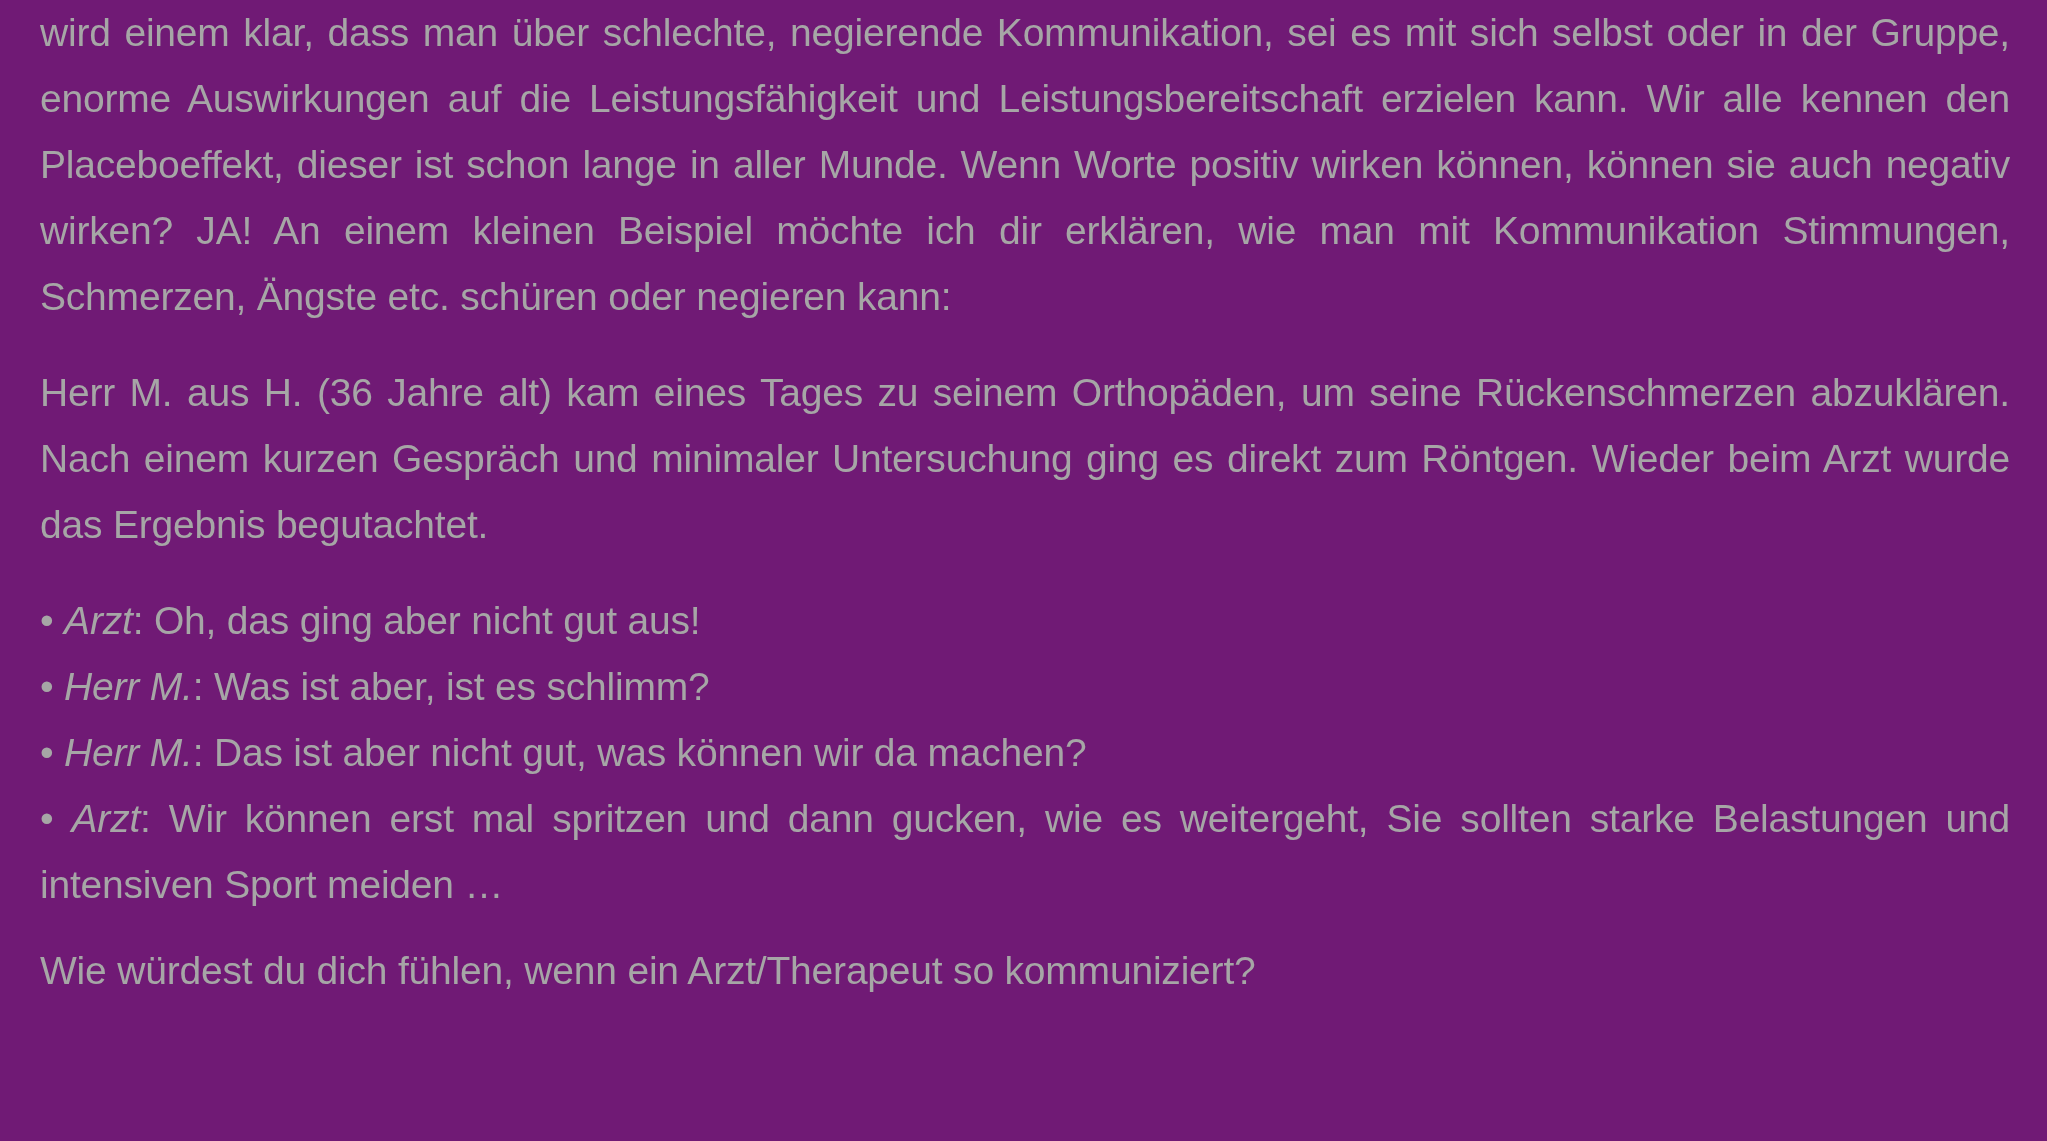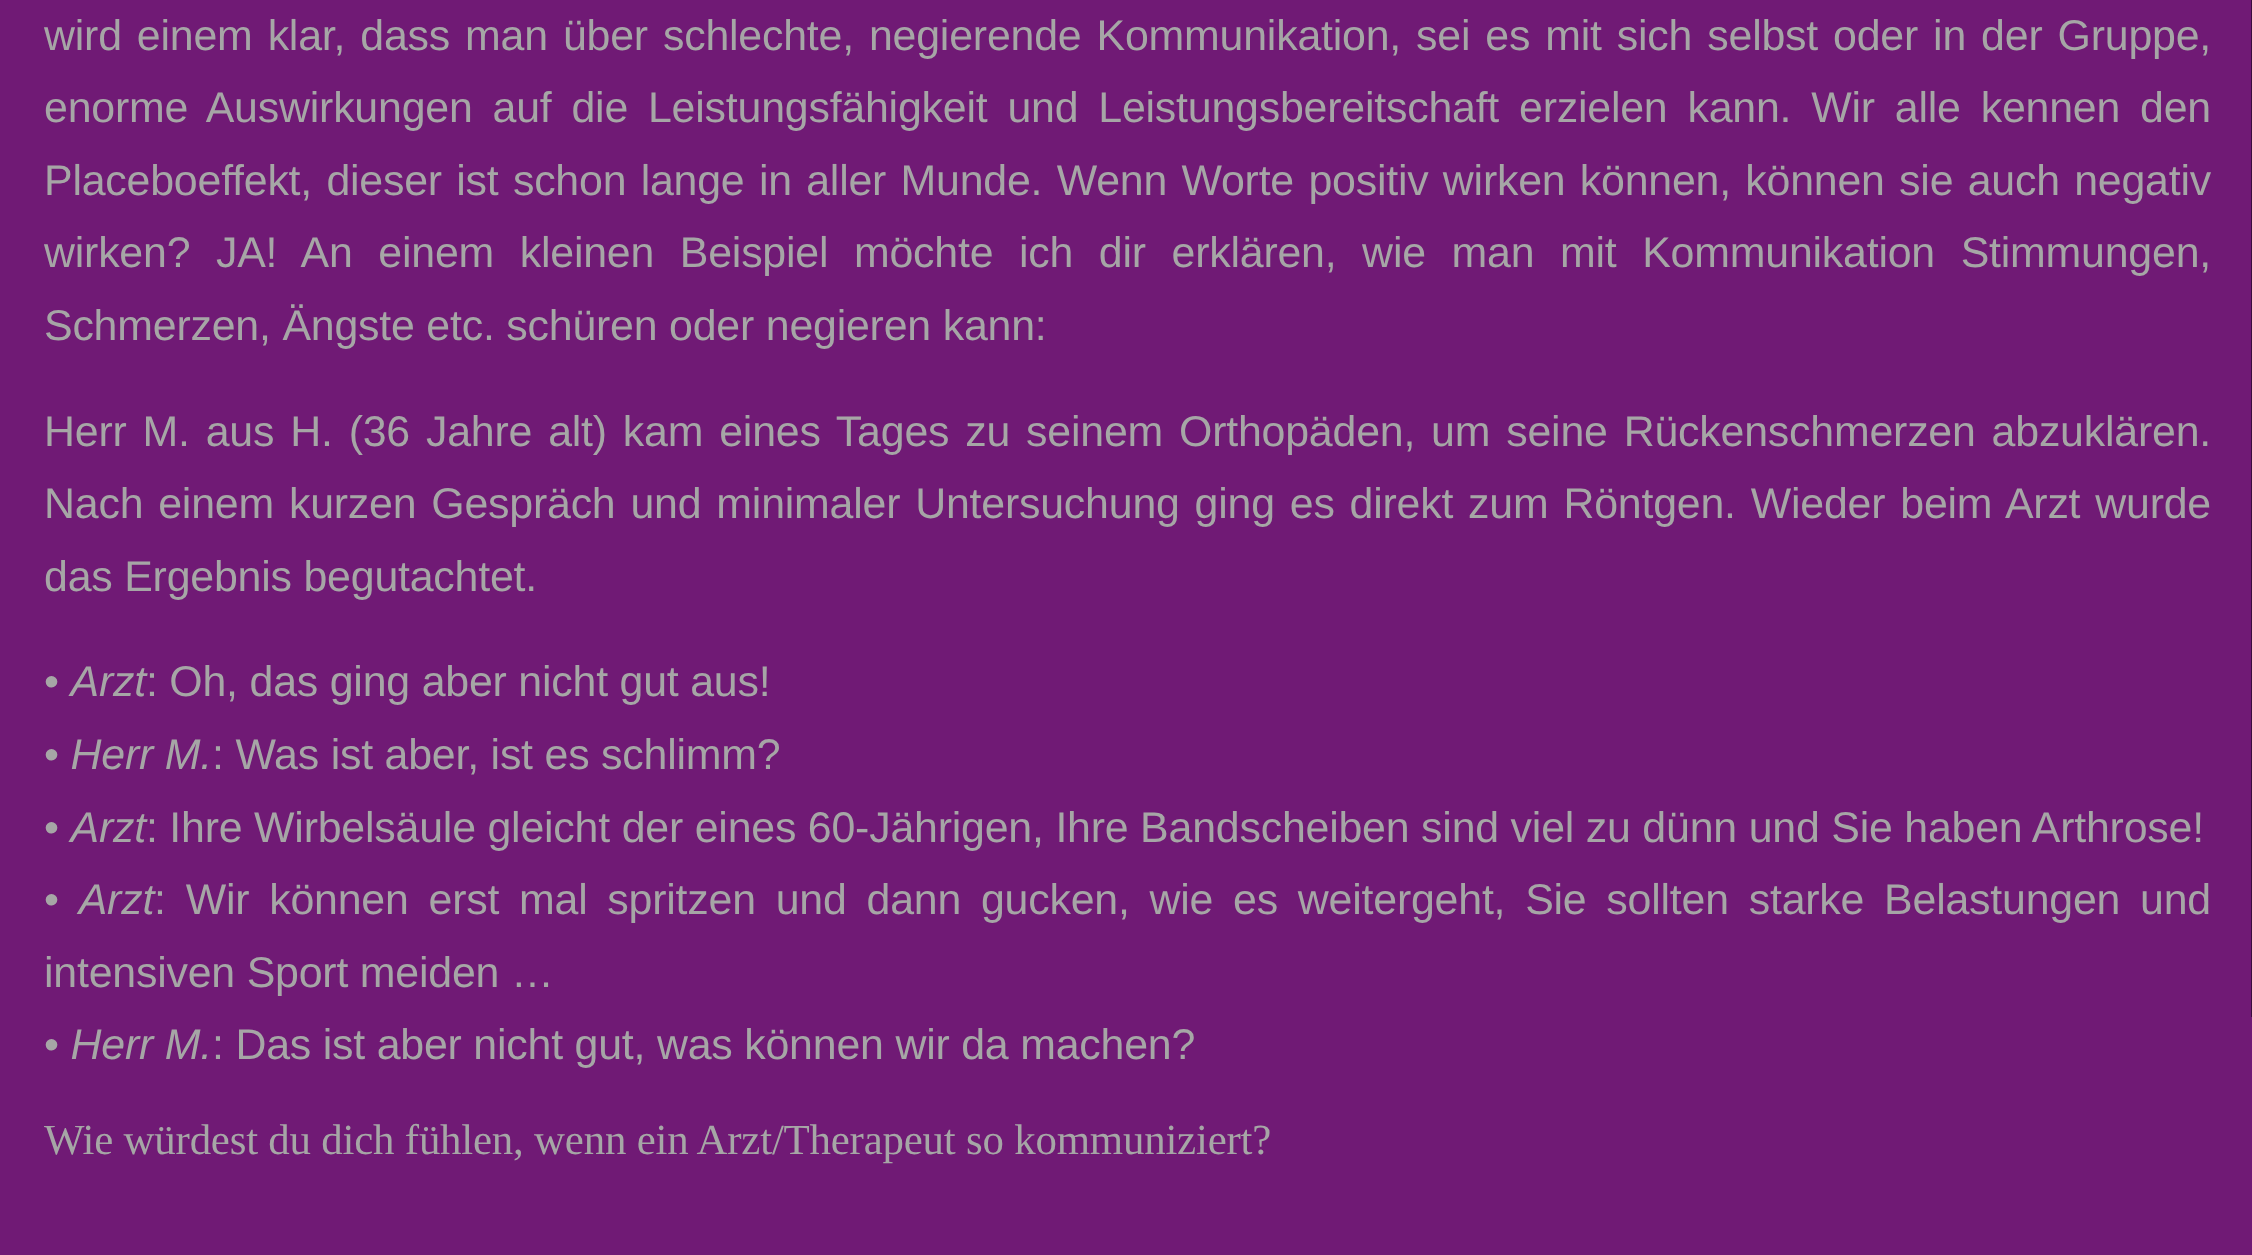--- a/index.html
+++ b/index.html
@@ -33,21 +33,20 @@
     margin: 0;
   }
   .glyph {
     font-style: normal;
   }
   .speaker {
     font-style: italic;
   }
   .closing {
     margin: 0;
-    font-family: Liberation Serif, serif;
   }
 </style>
 </head>
 <body style="background: rgb(0, 0, 0);">
 
 <div class="page" style="background: #701a75; color: rgb(166, 166, 166);">
 
   <p class="para">wird einem klar, dass man über schlechte, negierende Kommunikation, sei es mit sich selbst oder in der Gruppe, enorme Auswirkungen auf die Leistungsfähigkeit und Leistungsbereitschaft erzielen kann. Wir alle kennen den Placeboeffekt, dieser ist schon lange in aller Munde. Wenn Worte positiv wirken können, können sie auch negativ wirken? JA! An einem kleinen Beispiel möchte ich dir erklären, wie man mit Kommunikation Stimmungen, Schmerzen, Ängste etc. schüren oder negieren kann:</p>
 
   <p class="para">Herr M. aus H. (36 Jahre alt) kam eines Tages zu seinem Orthopäden, um seine Rückenschmerzen abzuklären. Nach einem kurzen Gespräch und minimaler Untersuchung ging es direkt zum Röntgen. Wieder beim Arzt wurde das Ergebnis begutachtet.</p>
@@ -59,35 +58,30 @@
       <span class="speaker">Arzt</span><span>:</span>
       <span>Oh, das ging aber nicht gut aus!</span>
     </p>
 
     <p class="bullet">
       <span class="glyph">•</span>
       <span class="speaker">Herr M.</span><span>:</span>
       <span>Was ist aber, ist es schlimm?</span>
     </p>
 
+
     <p class="bullet">
       <span class="glyph">•</span>
-      <span class="speaker">Arzt</span><span>:</span>
-      <span>Ihre Wirbelsäule gleicht der eines 60-Jährigen, Ihre Bandscheiben sind viel zu dünn und Sie haben Arthrose!</span>
+      <span class="speaker">Herr M.</span><span>:</span>
+      <span>Das ist aber nicht gut, was können wir da machen?</span>
     </p>
 
     <p class="bullet">
       <span class="glyph">•</span>
       <span class="speaker">Arzt</span><span>:</span>
       <span>Wir können erst mal spritzen und dann gucken, wie es weitergeht, Sie sollten starke Belastungen und intensiven Sport meiden …</span>
-    </p>
-
-    <p class="bullet">
-      <span class="glyph">•</span>
-      <span class="speaker">Herr M.</span><span>:</span>
-      <span>Das ist aber nicht gut, was können wir da machen?</span>
     </p>
 
   </div>
 
   <p class="closing">Wie würdest du dich fühlen, wenn ein Arzt/Therapeut so kommuniziert?</p>
 
 </div>
 
 </body></html>

